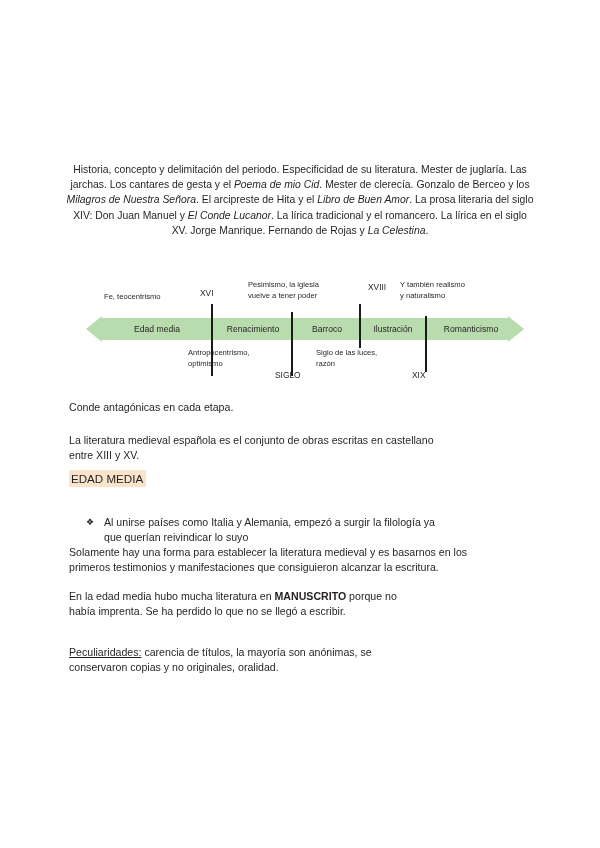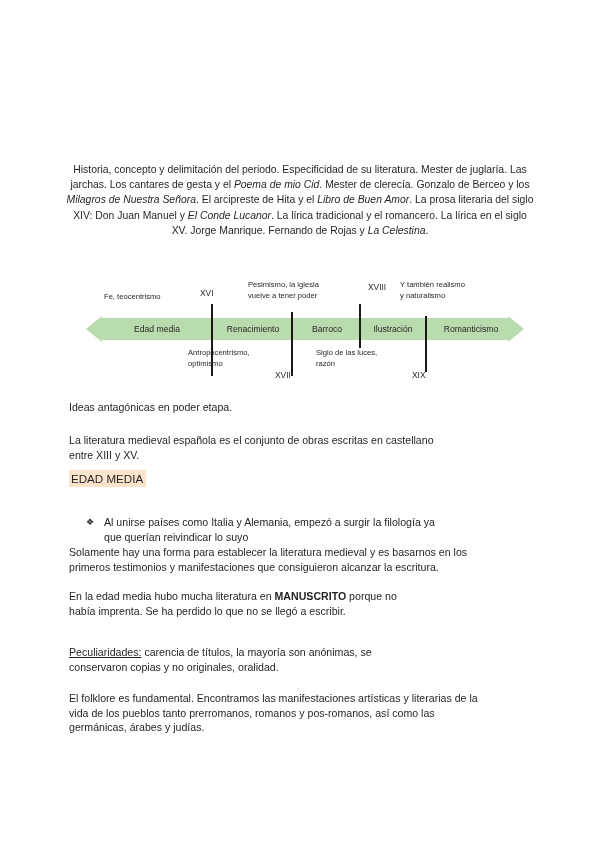--- a/index.html
+++ b/index.html
@@ -225,25 +225,25 @@
 
     <div class="tl-note" style="left:24px;  top:16px;  width:80px;">Fe, teocentrismo</div>
     <div class="tl-note" style="left:168px; top:4px;   width:80px;">Pesimismo, la iglesia vuelve a tener poder</div>
     <div class="tl-note" style="left:320px; top:4px;   width:70px;">Y también realismo y naturalismo</div>
 
     <div class="tl-note" style="left:108px; top:72px;  width:86px;">Antropocentrismo, optimismo</div>
     <div class="tl-note" style="left:236px; top:72px;  width:62px;">Siglo de las luces, razón</div>
 
     <div class="tl-cent" style="left:120px; top:12px;">XVI</div>
     <div class="tl-cent" style="left:256px; top:6px;margin-left:32px;">XVIII</div>
-    <div class="tl-cent" style="left:195px; top:94px;">XVII</div>
+    <div class="tl-cent" style="left:195px; top:94px;">SIGLO</div>
     <div class="tl-cent" style="left:332px; top:94px;">XIX</div>
   </div>
 
-  <div class="body-text" style="left:69px; top:400px; width:380px;">Ideas antagónicas en poder etapa.</div>
+  <div class="body-text" style="left:69px; top:400px; width:380px;">Conde antagónicas en cada etapa.</div>
 
   <div class="body-text" style="left:69px; top:433px; width:376px;">La literatura medieval española es el conjunto de obras escritas en castellano entre XIII y XV.</div>
 
 
   <div class="heading-hl">EDAD MEDIA</div>
 
 
   <div class="bullet-row">
     <span class="glyph">❖</span>
     <span class="txt">Al unirse países como Italia y Alemania, empezó a surgir la filología ya que querían reivindicar lo suyo</span>
@@ -253,15 +253,14 @@
 
   <div class="body-text" style="left:69px; top:589px; width:350px;">
     <span>En la edad media hubo mucha literatura en </span><b>MANUSCRITO</b><span> porque no había imprenta. Se ha perdido lo que no se llegó a escribir.</span>
   </div>
 
 
   <div class="body-text" style="left:69px; top:645px; width:346px;">
     <span class="u">Peculiaridades:</span><span> carencia de títulos, la mayoría son anónimas, se conservaron copias y no originales, oralidad.</span>
   </div>
 
-  <div class="body-text" style="left:69px; top:691px; width:416px;">El folklore es fundamental. Encontramos las manifestaciones artísticas y literarias de la vida de los pueblos tanto prerromanos, romanos y pos-romanos, así como las germánicas, árabes y judías.</div>
 
 </div>
 
 </body></html>

